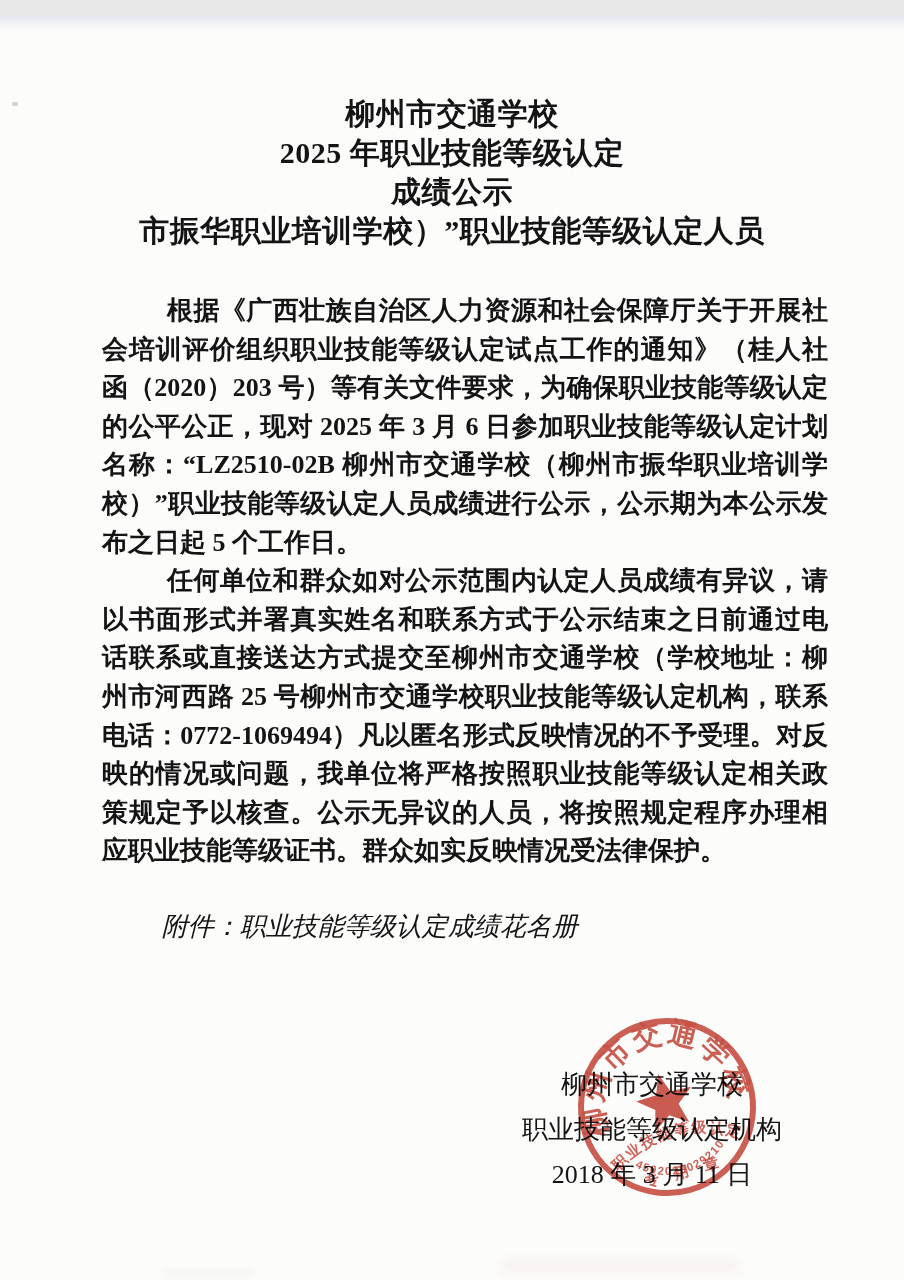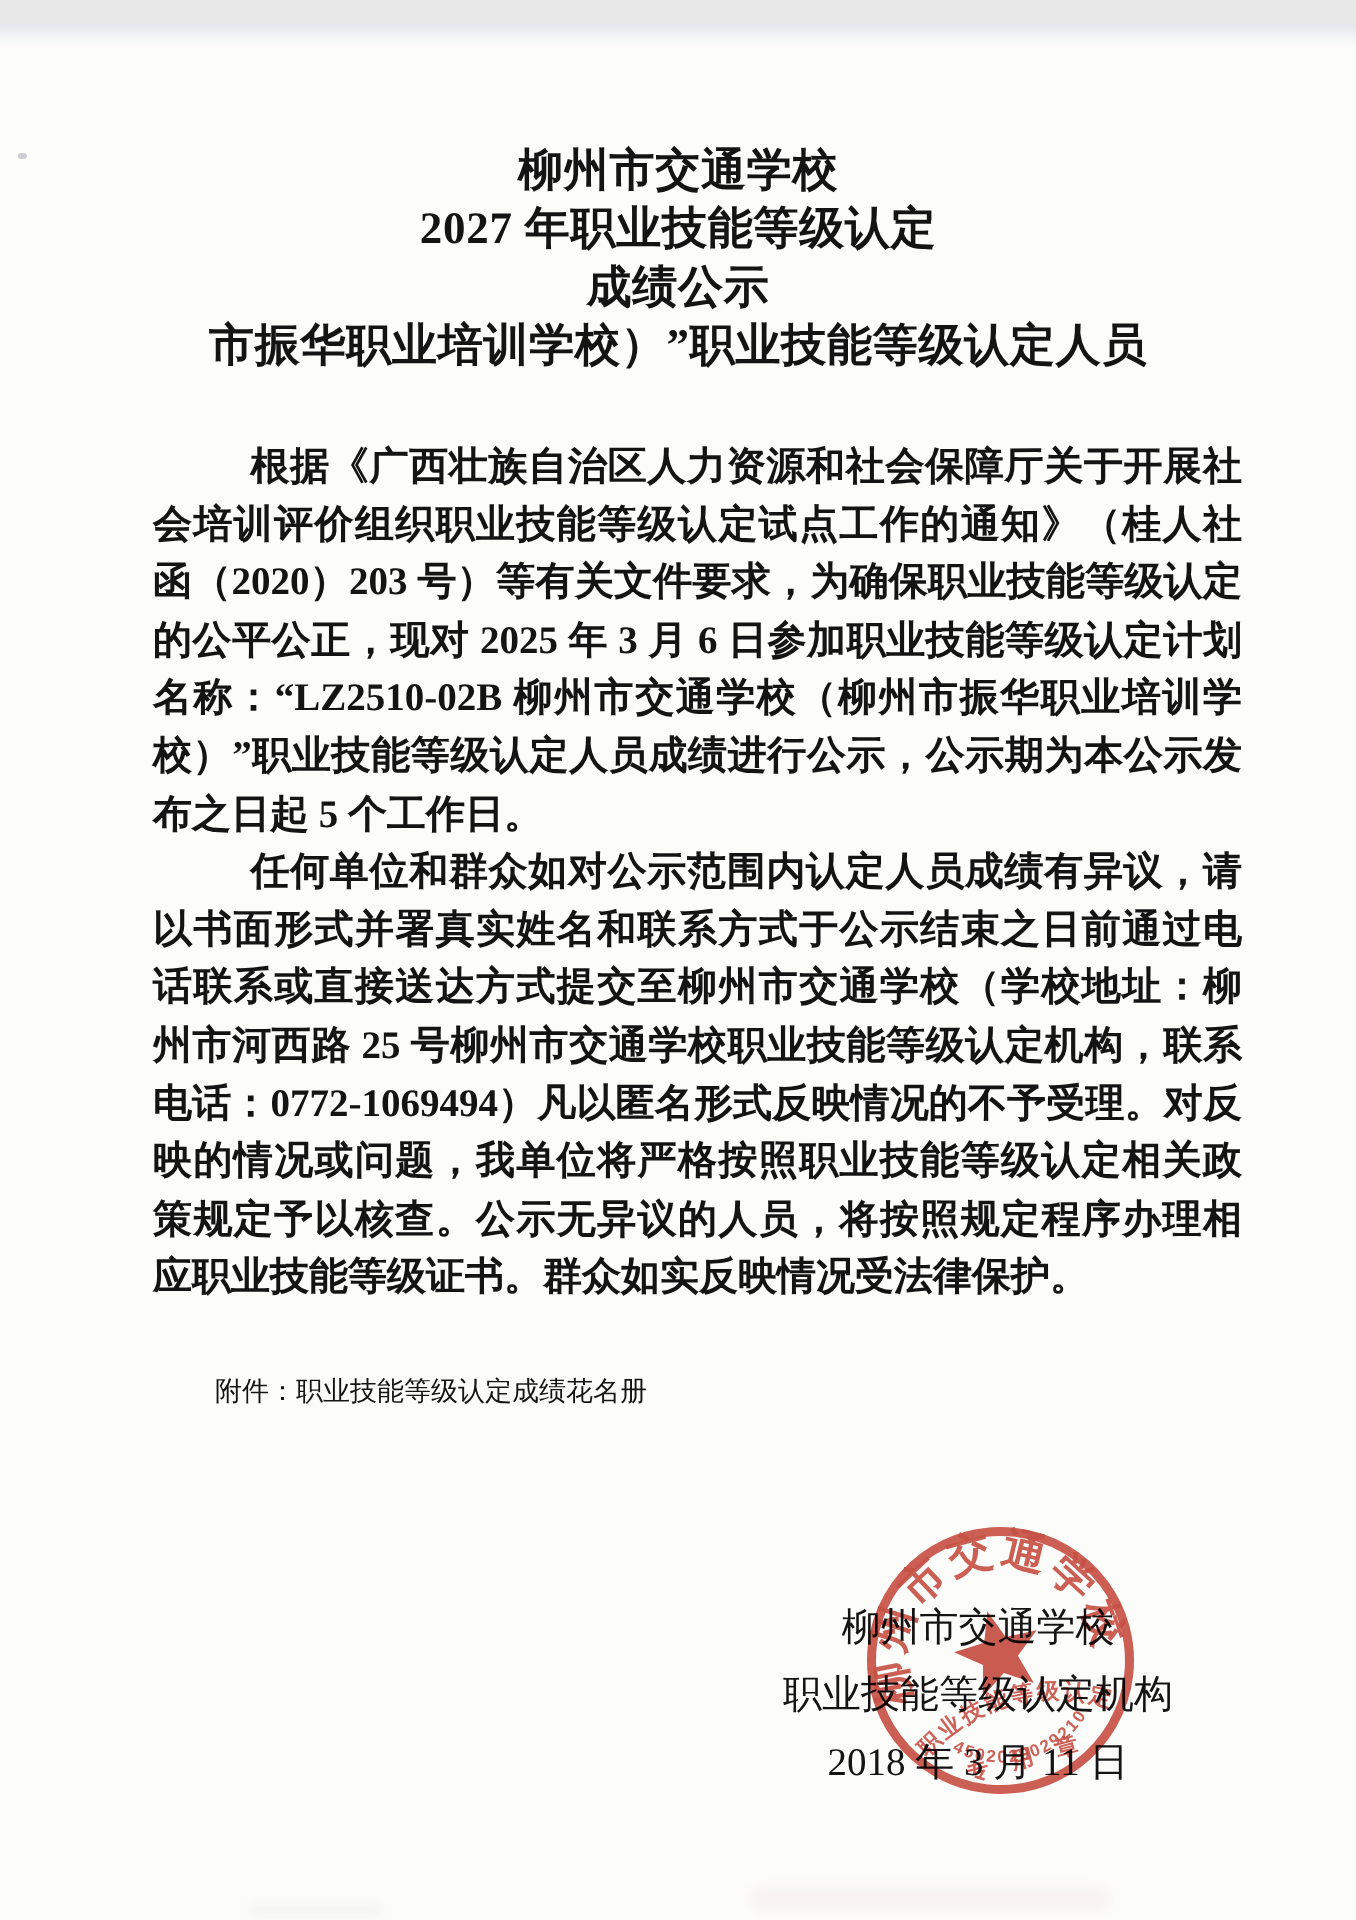--- a/index.html
+++ b/index.html
@@ -46,23 +46,24 @@
     font-size:26px;
     line-height:38.6px;
     text-align:justify;
     text-justify:inter-character;
     font-weight:bold;
   }
   .para { margin:0; text-indent:2.5em; }
 
   .attachment-line {
     margin:37px 76px 0 102px;
-    font-size:18px;
+    font-size:26px;
     line-height:38.6px;
     text-indent:2.3em;
+    font-style:italic;
   }
 
   .signature-block {
     position:absolute;
     right:92px; top:1046px;
     width:320px;
     text-align:center;
     font-size:26px;
     line-height:45px;
   }
@@ -82,21 +83,21 @@
 
 <div class="page">
 
   <div class="scan-band"></div>
   <div class="speck"></div>
   <div class="smudge-1"></div>
   <div class="smudge-2"></div>
 
   <div class="title-block">
     <div class="title-line">柳州市交通学校</div>
-    <div class="title-line">2027 年职业技能等级认定</div>
+    <div class="title-line">2025 年职业技能等级认定</div>
     <div class="title-line">成绩公示</div>
     <div class="title-line">市振华职业培训学校）”职业技能等级认定人员</div>
   </div>
 
   <div class="body-block">
     <p class="para">根据《广西壮族自治区人力资源和社会保障厅关于开展社会培训评价组织职业技能等级认定试点工作的通知》（桂人社函（2020）203 号）等有关文件要求，为确保职业技能等级认定的公平公正，现对 2025 年 3 月 6 日参加职业技能等级认定计划名称：“LZ2510-02B 柳州市交通学校（柳州市振华职业培训学校）”职业技能等级认定人员成绩进行公示，公示期为本公示发布之日起 5 个工作日。</p>
     <p class="para">任何单位和群众如对公示范围内认定人员成绩有异议，请以书面形式并署真实姓名和联系方式于公示结束之日前通过电话联系或直接送达方式提交至柳州市交通学校（学校地址：柳州市河西路 25 号柳州市交通学校职业技能等级认定机构，联系电话：0772-1069494）凡以匿名形式反映情况的不予受理。对反映的情况或问题，我单位将严格按照职业技能等级认定相关政策规定予以核查。公示无异议的人员，将按照规定程序办理相应职业技能等级证书。群众如实反映情况受法律保护。</p>
   </div>
 
   <div class="attachment-line">附件：职业技能等级认定成绩花名册</div>

